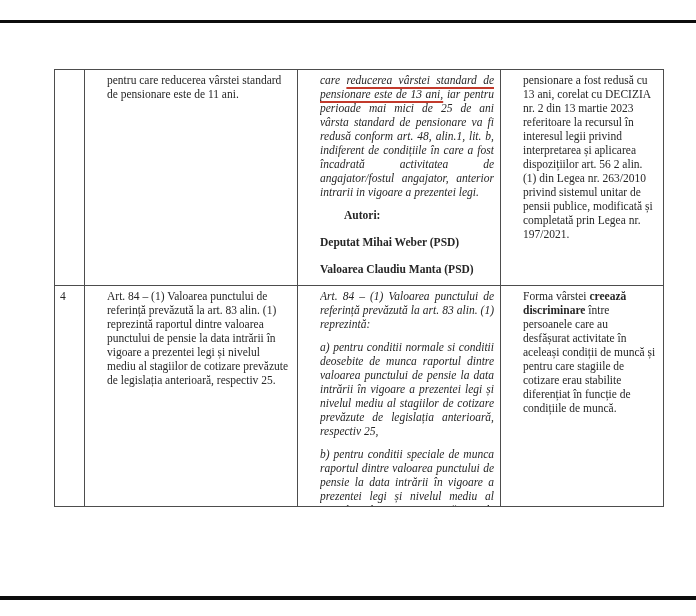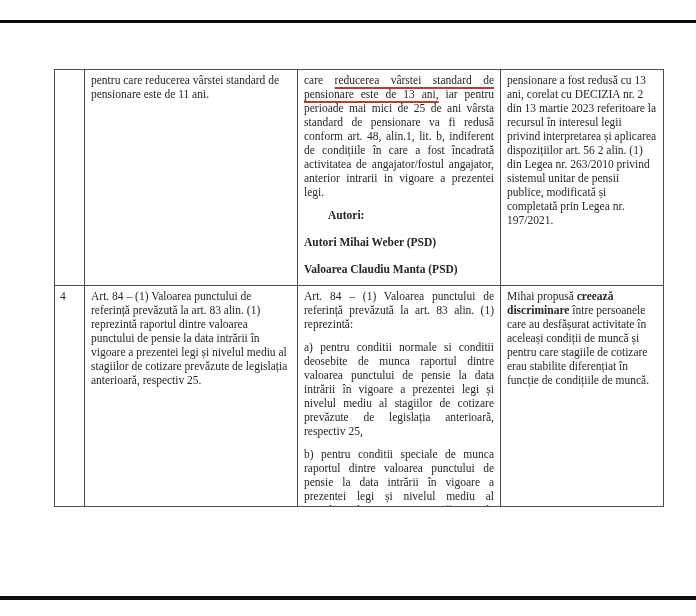--- a/index.html
+++ b/index.html
@@ -29,32 +29,32 @@
     left: 54px;
     top: 69px;
     width: 609px;
     border-collapse: collapse;
     table-layout: fixed;
     filter: blur(0.2px);
   }
   .doc-table td {
     border: 1px solid #4d4d4d;
     vertical-align: top;
-    padding: 3px 6px 0 6px;
+    padding: 3px 6px 0 22px;
     font-size: 11.5px;
     line-height: 14px;
   }
   .clip { overflow: hidden; }
   .row-continued .clip { height: 212px; }
   .row-four .clip { height: 217px; }
 
   td.num-cell { padding-left: 5px; padding-top: 3px; }
 
   .doc-table p { margin: 0 0 9px 0; }
-  .justify { text-align: justify; }
+  .justify { text-align: justify; font-style: italic; }
   .bold { font-weight: bold; }
   .red-underline {
     text-decoration: underline;
     text-decoration-color: #c23a2c;
     text-decoration-thickness: 1.5px;
     text-underline-offset: 3px;
   }
   .authors p {
     margin: 0 0 13px 0;
     font-weight: bold;
@@ -81,21 +81,21 @@
       <td>
         <div class="clip">
           <p>pentru care reducerea vârstei standard de pensionare este de 11 ani.</p>
         </div>
       </td>
       <td>
         <div class="clip">
           <p class="justify"><span>care </span><span class="red-underline">reducerea vârstei standard de pensionare este de 13 ani,</span><span> iar pentru perioade mai mici de 25 de ani vârsta standard de pensionare va fi redusă conform art. 48, alin.1, lit. b, indiferent de condițiile în care a fost încadrată activitatea de angajator/fostul angajator, anterior intrarii in vigoare a prezentei legi.</span></p>
           <div class="authors">
             <p class="heading">Autori:</p>
-            <p>Autori Mihai Weber (PSD)</p>
+            <p>Deputat Mihai Weber (PSD)</p>
             <p>Valoarea Claudiu Manta (PSD)</p>
 
           </div>
         </div>
       </td>
       <td>
         <div class="clip">
           <p>pensionare a fost redusă cu 13 ani, corelat cu DECIZIA nr. 2 din 13 martie 2023 referitoare la recursul în interesul legii privind interpretarea și aplicarea dispozițiilor art. 56 2 alin. (1) din Legea nr. 263/2010 privind sistemul unitar de pensii publice, modificată și completată prin Legea nr. 197/2021.</p>
         </div>
       </td>
@@ -111,20 +111,20 @@
       </td>
       <td>
         <div class="clip">
           <p class="justify">Art. 84 – (1) Valoarea punctului de referință prevăzută la art. 83 alin. (1) reprezintă:</p>
           <p class="justify">a) pentru conditii normale si conditii deosebite de munca raportul dintre valoarea punctului de pensie la data intrării în vigoare a prezentei legi și nivelul mediu al stagiilor de cotizare prevăzute de legislația anterioară, respectiv 25,</p>
           <p class="justify">b) pentru conditii speciale de munca raportul dintre valoarea punctului de pensie la data intrării în vigoare a prezentei legi și nivelul mediu al stagiilor de cotizare prevăzute de legislația</p>
         </div>
       </td>
       <td>
         <div class="clip">
-          <p><span>Mihai propusă </span><span class="bold">creează discriminare</span><span> între persoanele care au desfășurat activitate în aceleași condiții de muncă și pentru care stagiile de cotizare erau stabilite diferențiat în funcție de condițiile de muncă.</span></p>
+          <p><span>Forma vârstei </span><span class="bold">creează discriminare</span><span> între persoanele care au desfășurat activitate în aceleași condiții de muncă și pentru care stagiile de cotizare erau stabilite diferențiat în funcție de condițiile de muncă.</span></p>
         </div>
       </td>
     </tr>
   </tbody>
 </table>
 
 <div class="page-rule bottom"></div>
 
 </body></html>

